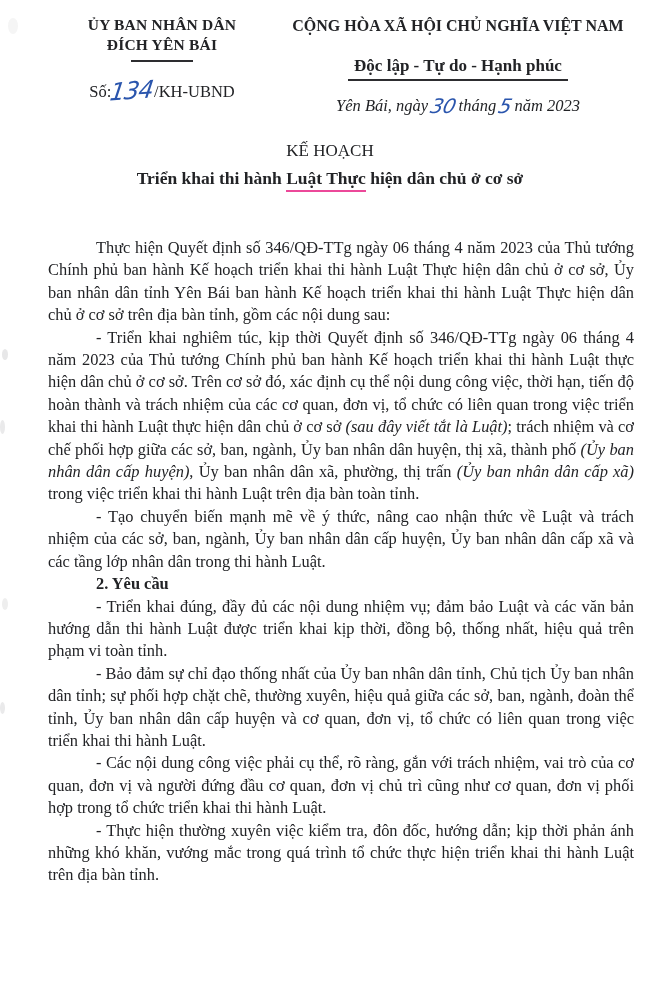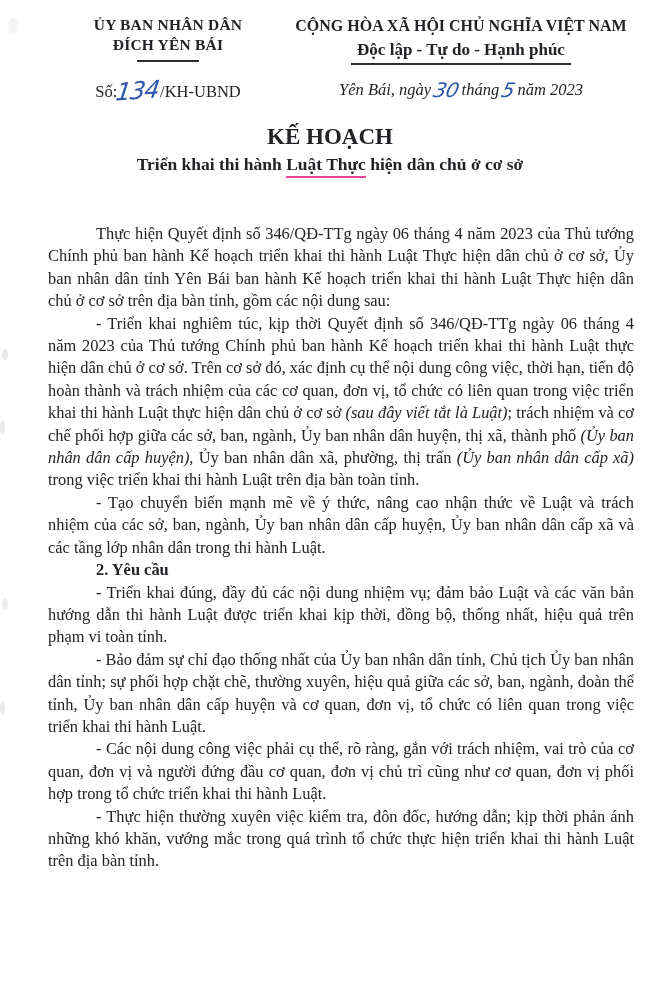--- a/index.html
+++ b/index.html
@@ -6,50 +6,50 @@
   .page {
     position:relative;
     width:660px; height:983px;
     background:#ffffff;
     font-family:"Liberation Serif","DejaVu Serif",serif;
     color:var(--ink,#222326);
     overflow:hidden;
   }
 
   
-  .header { display:flex; padding-top:15px;padding-left:6px; }
+  .header { display:flex; padding-top:15px; }
   .header-left { width:240px; margin-left:42px; text-align:center; flex-shrink:0; }
   .header-right { flex:1; text-align:center; margin-right:26px; }
 
   .auth-line { font-weight:bold; font-size:15.5px; line-height:20px; letter-spacing:0.2px; }
   .rule-left { width:62px; border-bottom:2px solid #2d2d30; margin:5px auto 0; height:0; }
 
   .doc-number { margin-top:15px; font-size:16.5px; white-space:nowrap; }
 
   .nat-line1 { font-weight:bold; font-size:16px; line-height:21px; }
   .motto {
-    display:inline-block; font-weight:bold; font-size:17px; margin-top:4px;
+    display:inline-block; font-weight:bold; font-size:17px; margin-top:20px;
     border-bottom:2px solid #2d2d30; padding:0 6px 3px;
   }
   .date-line { margin-top:13px; font-size:16.5px; font-style:italic; white-space:nowrap; }
 
   
   .handwritten {
     font-family:"DejaVu Sans",sans-serif;
     font-style:italic;
     color:var(--hand,#2a55ad);
     display:inline-block;
     line-height:1;
   }
   .hw-number { font-size:24px; transform:rotate(-4deg) skewX(-12deg); position:relative; top:2px; margin:0 1px 0 -1px; letter-spacing:-1px; }
   .hw-date  { font-size:20px; transform:skewX(-14deg); position:relative; top:2px; margin:0 3px; letter-spacing:-0.5px; }
 
   
   .title-block { text-align:center; margin-top:23px; }
-  .title-main { font-weight:bold; font-size:23px; line-height:24px; }
+  .title-main { font-weight:normal; font-size:17px; line-height:24px; }
   .title-sub  { font-weight:bold; font-size:17.5px; line-height:26px; margin-top:2px; }
   .u-sub { border-bottom:2px solid #ec4899; padding-bottom:2px;margin-top:16px; }
 
   
   .doc-body {
     margin:46px 26px 0 48px;
     font-size:16.4px;
     line-height:22.4px;
     text-align:justify;
   }

